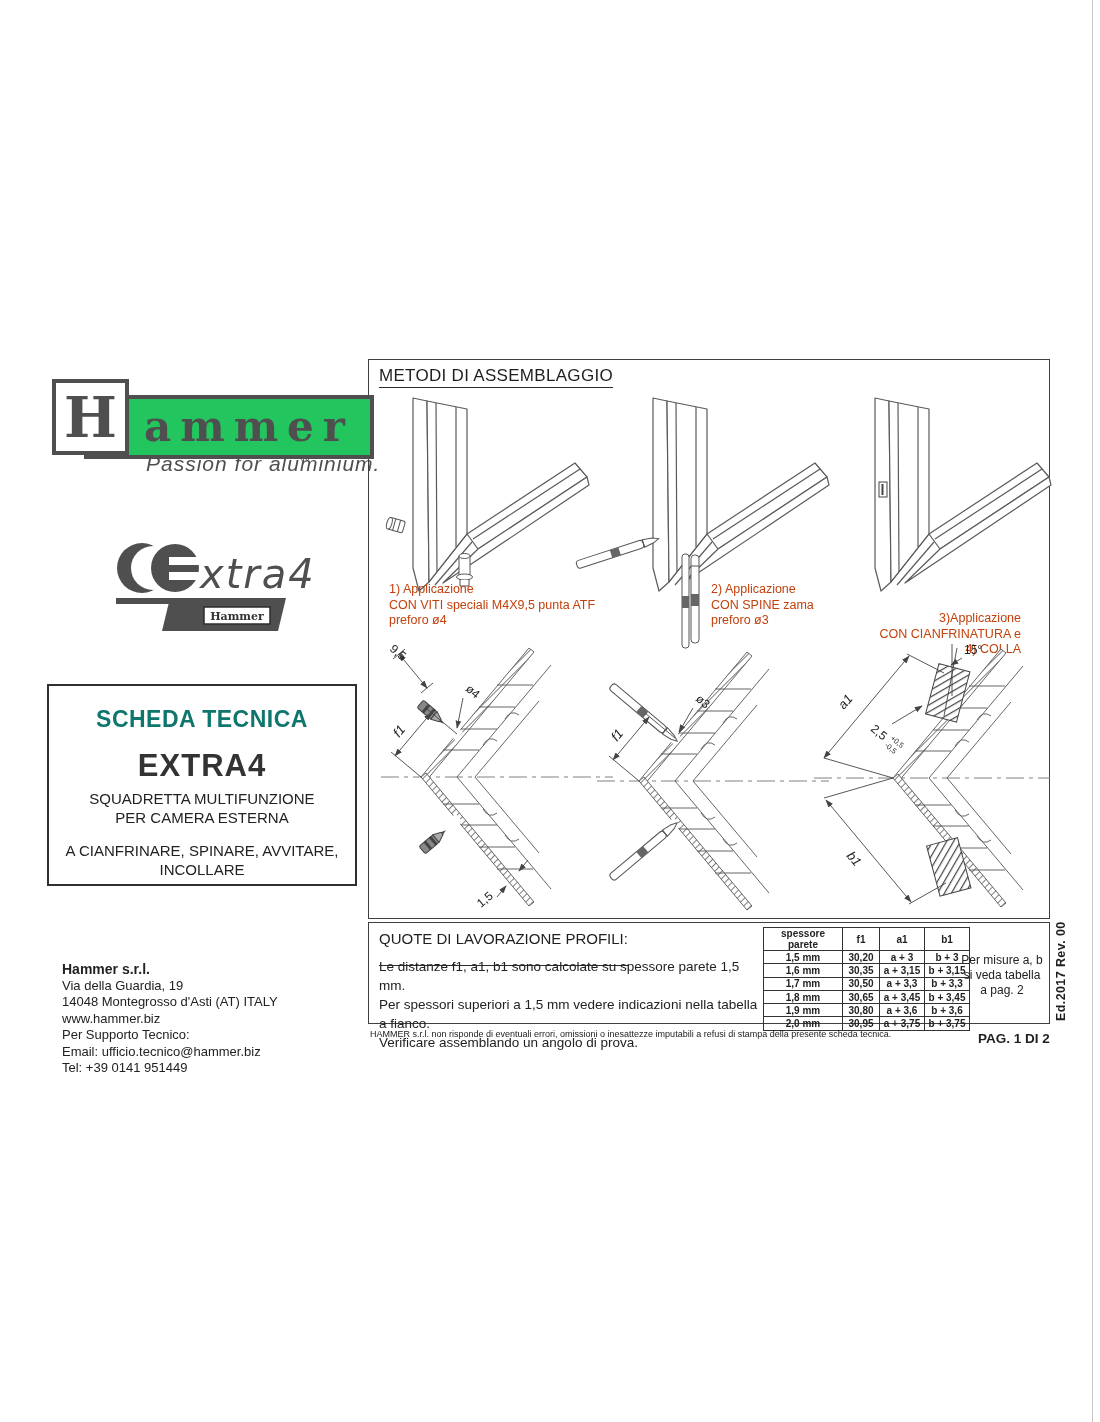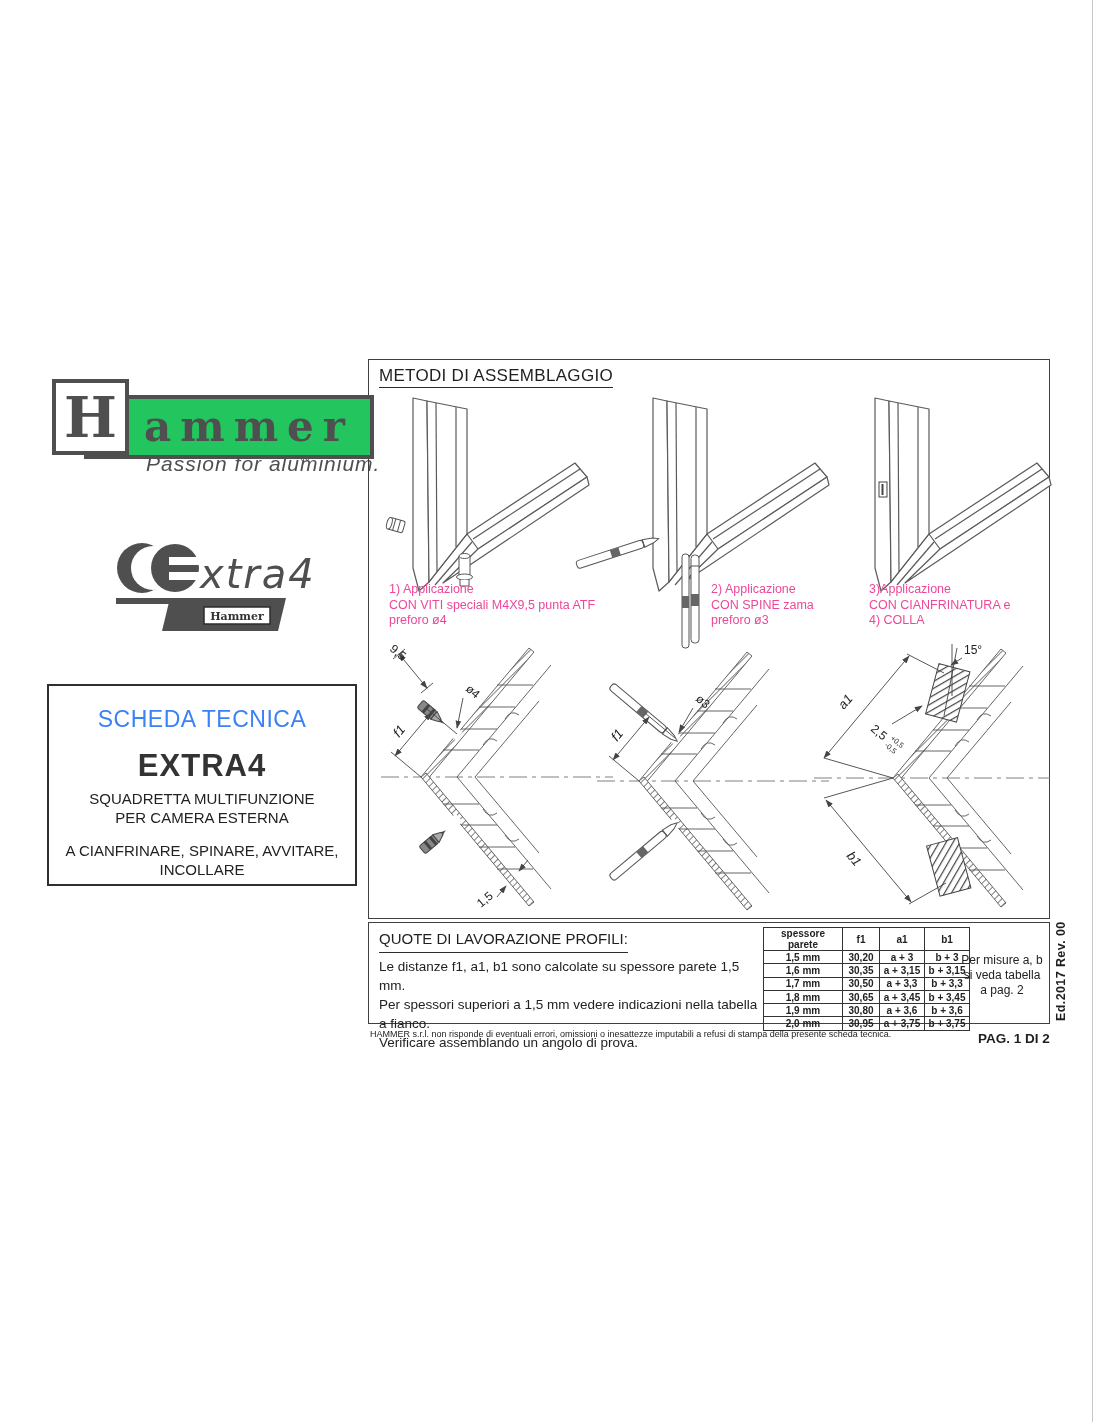--- a/index.html
+++ b/index.html
@@ -12,39 +12,39 @@
   .hammer-H{position:absolute;left:52px;top:379px;z-index:2;border:4px solid #4f4f4f;background:#fff;
             padding:0 8px;font:bold 56px/68px "DejaVu Serif",serif;color:#4f4f4f;}
   .hammer-frame{position:absolute;left:84px;top:395px;z-index:1;height:56px;border:4px solid #4f4f4f;
             padding:0 16px 0 56px;display:flex;align-items:center;background:#22c55e;}
   .hammer-rest{font:bold 42px/42px "DejaVu Serif",serif;color:#4f4f4f;letter-spacing:9px;}
   .hammer-reg{position:absolute;left:300px;top:450px;font-size:13px;color:#555;}
   .tagline{position:absolute;left:146px;top:452px;font-style:italic;font-size:21px;color:#4f4f4f;letter-spacing:1px;}
 
   
   .scheda{position:absolute;left:47px;top:684px;width:306px;height:198px;border:2px solid #2f2f2f;text-align:center;}
-  .scheda .h1{margin-top:20px;font-weight:normal;font-size:23px;letter-spacing:0.5px;color:#3b82f6;}
+  .scheda .h1{margin-top:20px;font-weight:bold;font-size:23px;letter-spacing:0.5px;color:#0f766e;}
   .scheda .prod{margin-top:15px;font-weight:bold;font-size:31px;letter-spacing:1px;color:#333;}
   .scheda .sub{margin-top:5px;font-size:15px;line-height:19px;color:#222;}
   .scheda .met{margin-top:14px;font-size:15px;line-height:19px;color:#222;}
 
   
   .contact{position:absolute;left:62px;top:961px;font-size:13px;line-height:16.5px;color:#222;}
   .contact .co{font-weight:bold;font-size:14px;}
 
   
   .mainbox{position:absolute;left:368px;top:359px;width:680px;height:558px;border:1.5px solid #3f3f3f;}
   .mtitle{position:absolute;left:10px;top:6px;font-size:17px;letter-spacing:0.3px;color:#1f1f1f;
           border-bottom:1.5px solid #2c2c2c;padding-bottom:1px;}
-  .cap{position:absolute;font-size:12.5px;line-height:15.5px;color:#ec4899;}
-  .cap3{}
+  .cap{position:absolute;font-size:12.5px;line-height:15.5px;color:#c2410c;}
+  .cap3{text-align:right;margin-top:29px;}
 
   
   .quotebox{position:absolute;left:368px;top:922px;width:680px;height:100px;border:1.5px solid #3f3f3f;}
-  .qtitle{position:absolute;left:10px;top:7px;font-size:15px;color:#1f1f1f;border-bottom:1.3px solid #2c2c2c;padding-bottom:5px;}
+  .qtitle{position:absolute;left:10px;top:7px;font-size:15px;color:#1f1f1f;border-bottom:1.3px solid #2c2c2c;padding-bottom:18px;}
   .qbody{position:absolute;left:10px;top:34px;font-size:13.5px;line-height:19px;color:#222;width:380px;}
   .qtable{position:absolute;left:394px;top:4px;border-collapse:collapse;}
   .qtable th,.qtable td{border:1px solid #333;font-size:10px;font-weight:bold;color:#222;
           text-align:center;padding:0 2px;height:12.3px;line-height:11px;}
   .qtable .c0{width:74px;} .qtable .c1{width:32px;} .qtable .c2{width:40px;} .qtable .c3{width:40px;}
   .sidenote{position:absolute;left:590px;top:30px;width:86px;text-align:center;font-size:12px;line-height:15px;color:#222;}
 
   .edition{position:absolute;left:1054px;top:1021px;transform:rotate(-90deg);transform-origin:0 0;
            font-weight:bold;font-size:12.5px;letter-spacing:0.4px;white-space:nowrap;color:#1f1f1f;}
   .foot{position:absolute;left:370px;top:1029px;width:620px;font-size:9px;line-height:11.5px;color:#222;}
@@ -150,20 +150,29 @@
     <div class="sub">
       <div>SQUADRETTA MULTIFUNZIONE</div>
       <div>PER CAMERA ESTERNA</div>
     </div>
     <div class="met">
       <div>A CIANFRINARE, SPINARE, AVVITARE,</div>
       <div>INCOLLARE</div>
     </div>
   </div>
 
+  <div class="contact">
+    <div class="co">Hammer s.r.l.</div>
+    <div>Via della Guardia, 19</div>
+    <div>14048 Montegrosso d'Asti (AT) ITALY</div>
+    <div>www.hammer.biz</div>
+    <div>Per Supporto Tecnico:</div>
+    <div>Email: ufficio.tecnico@hammer.biz</div>
+    <div>Tel: +39 0141 951449</div>
+  </div>
 
   <div class="mainbox">
     <div class="mtitle">METODI DI ASSEMBLAGGIO</div>
 
     <svg class="abs" style="left:10px;top:26px" width="225" height="205" viewBox="0 0 225 205">
       <use href="#frame3d"></use>
       <g transform="translate(20,140) rotate(16)" fill="#fff" stroke="#555" stroke-width="1">
         <rect x="-10" y="-6" width="15" height="12" rx="2"></rect>
         <line x1="-5" y1="-6" x2="-5" y2="6"></line>
         <line x1="0" y1="-6" x2="0" y2="6"></line>

